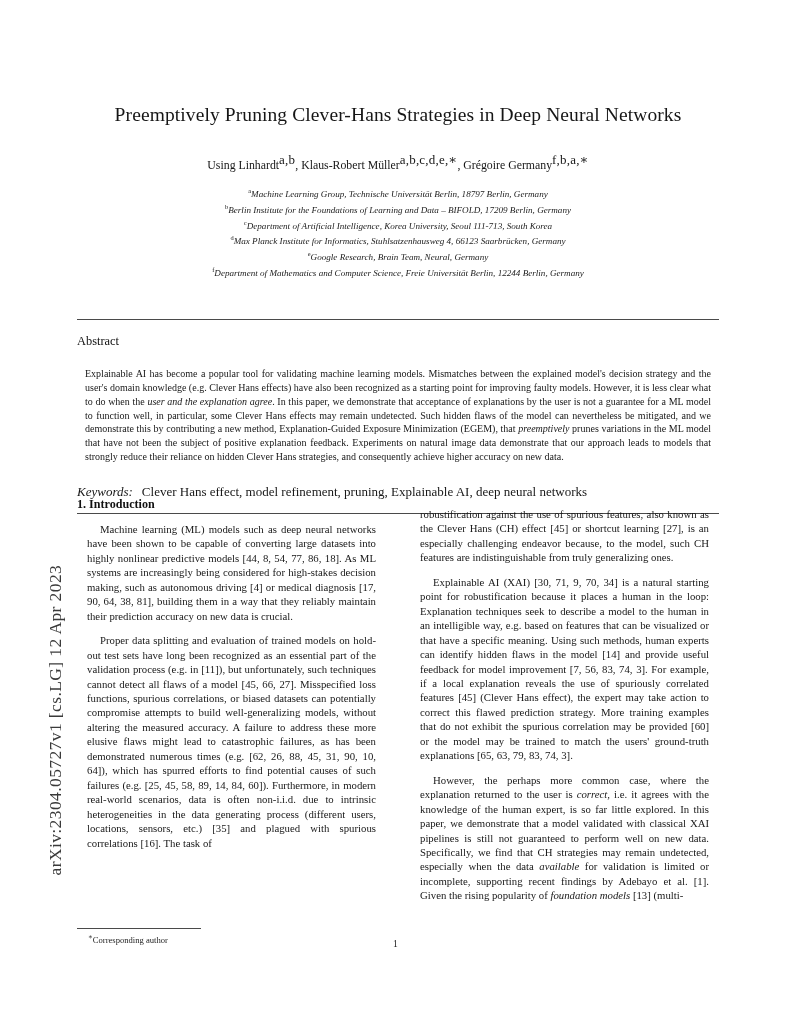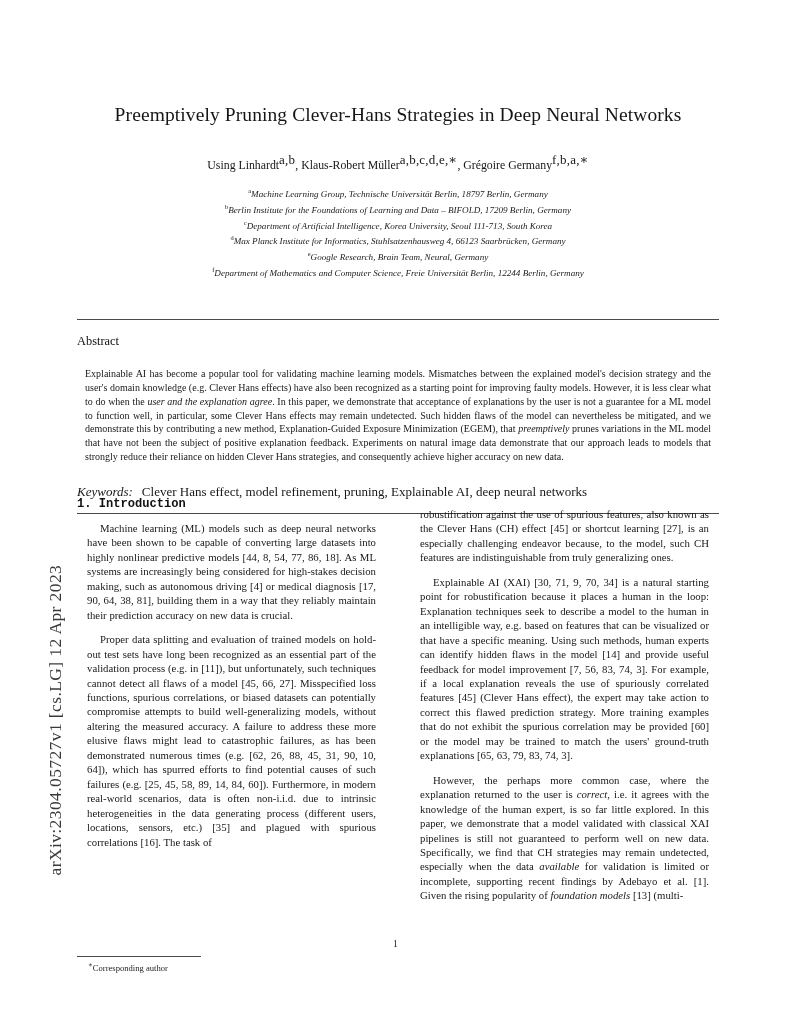--- a/index.html
+++ b/index.html
@@ -132,39 +132,38 @@
     gap: 24px;
   }
   .col {
     width: 309px;
   }
   .sec-head {
     margin: 0 0 9px 0;
     font-size: 12.1px;
     font-weight: bold;
     color: #111;
-    font-family: Liberation Mono, monospace;
   }
   .para {
     margin: 10px;
     font-size: 10.75px;
     line-height: 1.345;
     text-align: justify;
     text-justify: inter-word;
     text-indent: 13px;
     color: #171717;
     hyphens: manual;
   }
   .para.noindent { text-indent: 0; }
 
   
   .footnote-wrap {
     position: absolute;
     left: 77px;
-    top: 956px;
+    top: 928px;
     width: 309px;
   }
   .footnote-rule {
     border: 0;
     border-top: 0.8px solid #4a4a4a;
     width: 124px;
     margin: 0;
   }
   .footnote {
     margin: 0;

